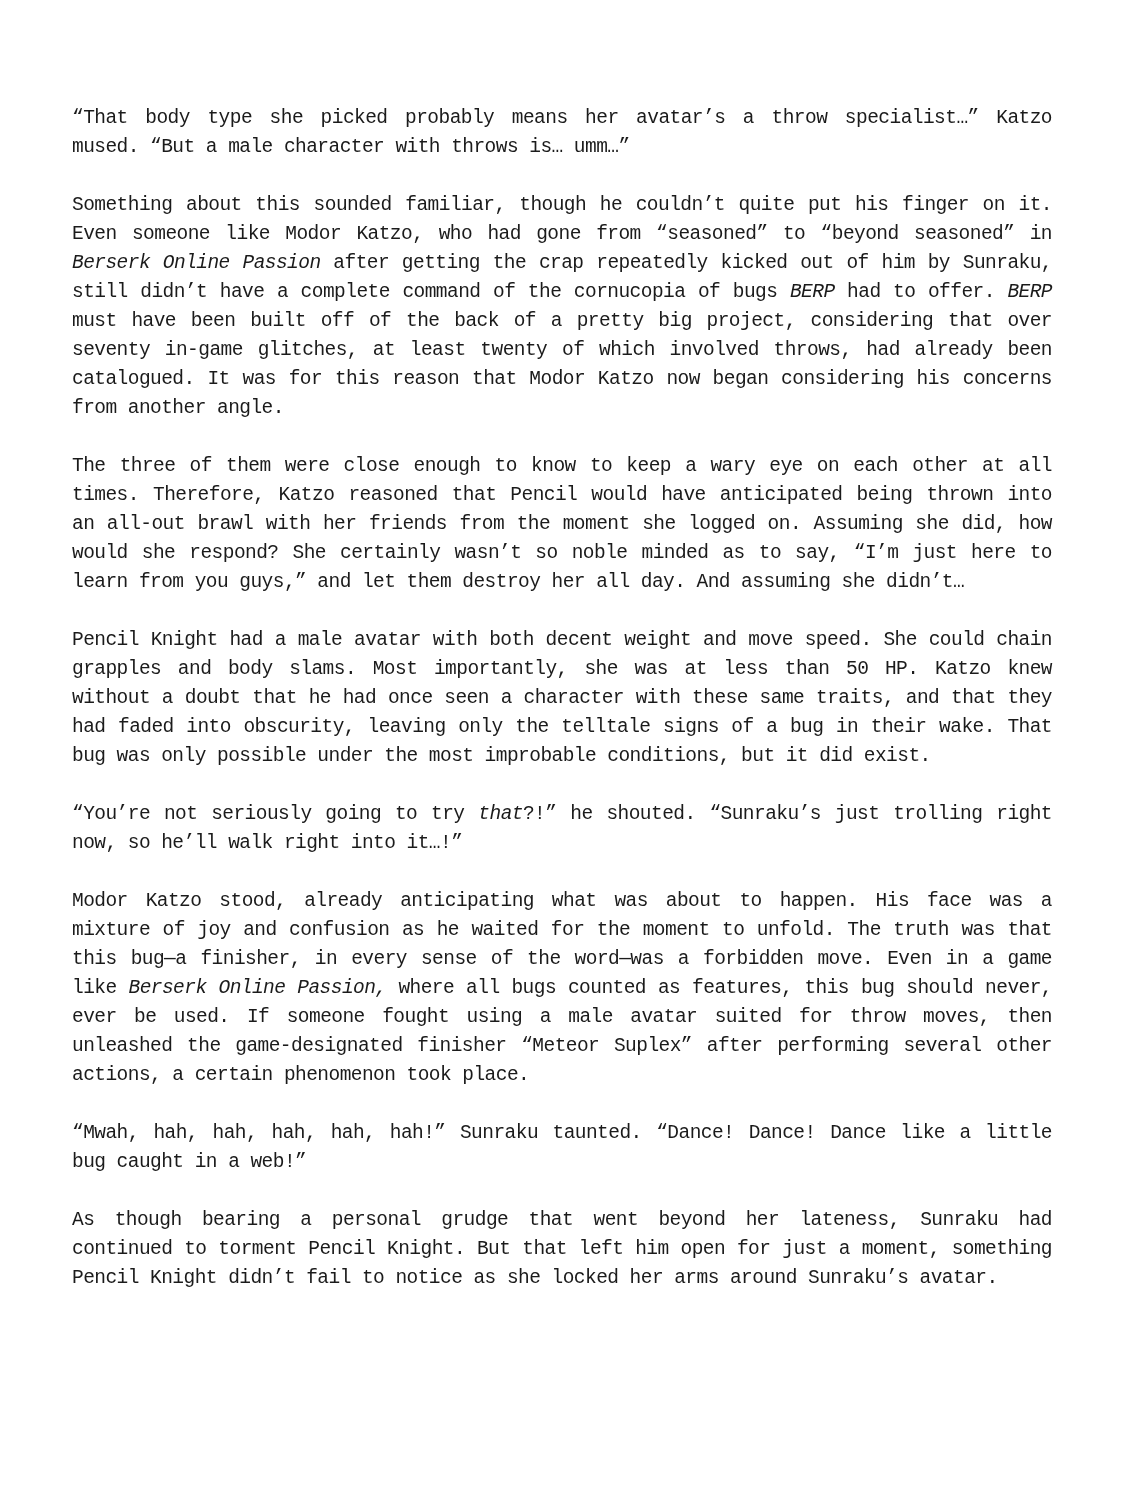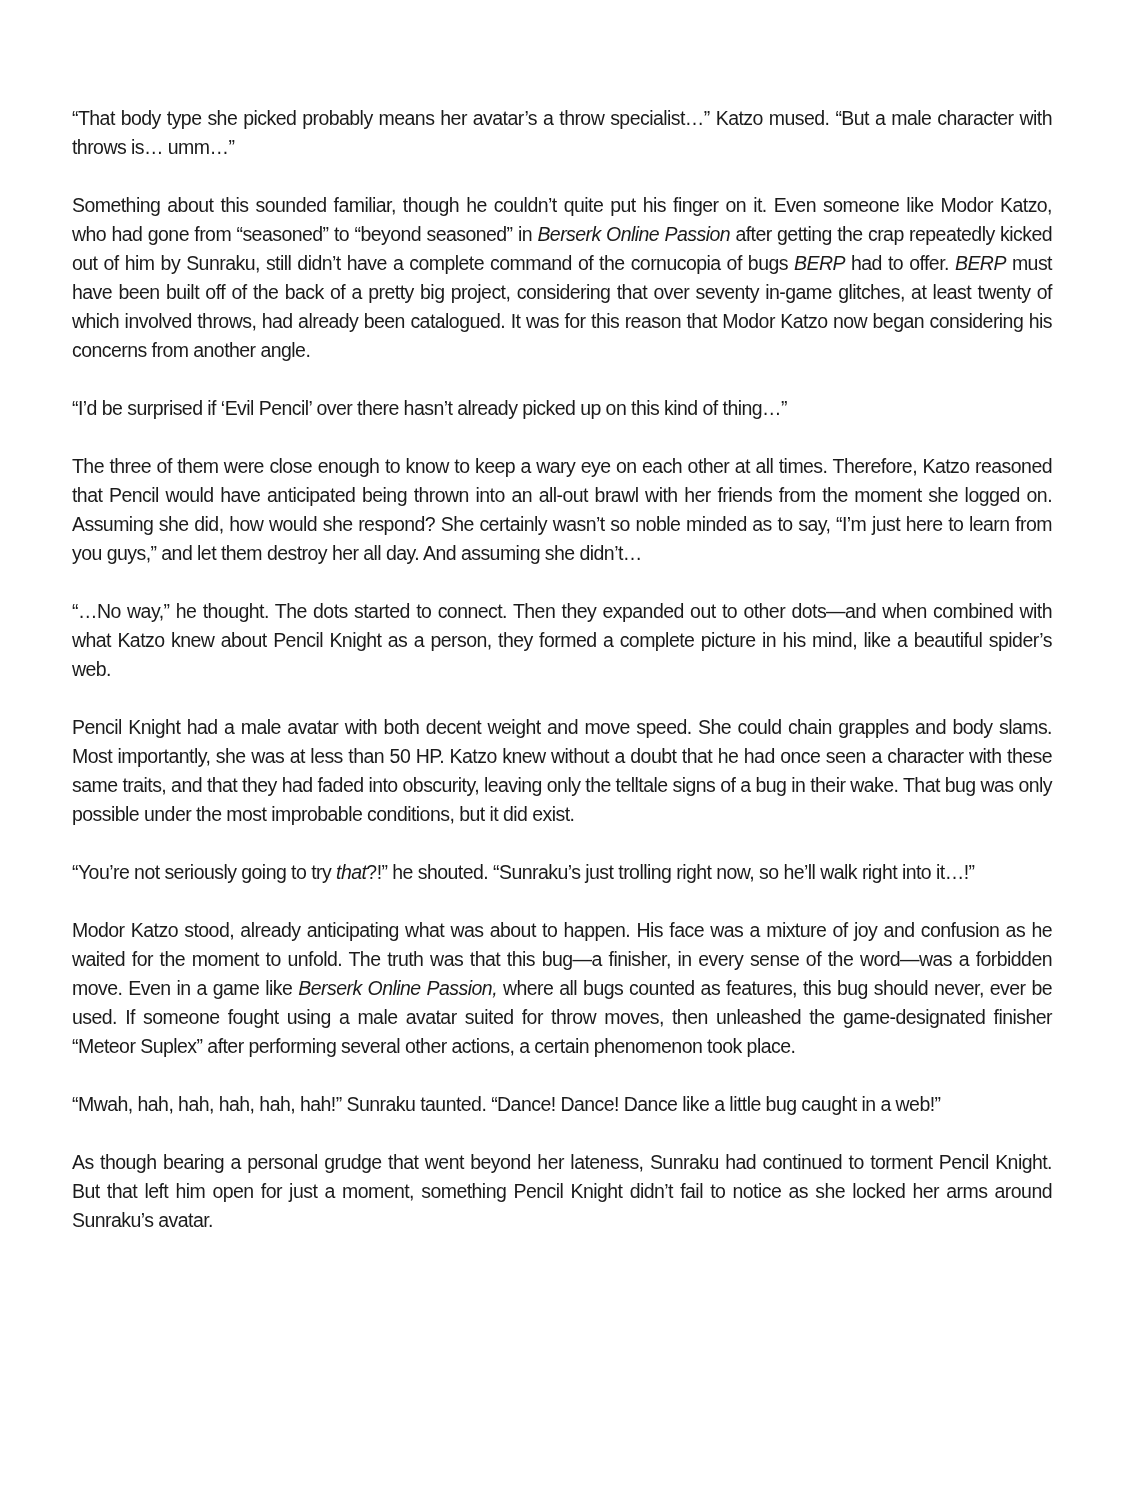--- a/index.html
+++ b/index.html
@@ -11,21 +11,21 @@
     width: 1124px;
     height: 1500px;
     overflow: hidden;
   }
   .page {
     box-sizing: border-box;
     width: 1124px;
     height: 1500px;
     padding: 104px 72px 0 72px;
     background: #ffffff;
-    font-family: Liberation Sans, sans-serif;
+    font-family: Liberation Mono, monospace;
     font-size: 19.5px;
     line-height: 29px;
     letter-spacing: -0.55px;
     color: #1b1b1b;
     font-stretch: condensed;
   }
   .page p {
     margin: 0 0 29px 0;
     text-align: justify;
     text-justify: inter-word;
@@ -34,22 +34,20 @@
     font-style: italic;
   }
 </style>
 </head>
 <body>
 
 <main class="page">
   <section>
       <p><span>“That body type she picked probably means her avatar’s a throw specialist…” Katzo mused. “But a male character with throws is… umm…”</span></p>
       <p><span>Something about this sounded familiar, though he couldn’t quite put his finger on it. Even someone like Modor Katzo, who had gone from “seasoned” to “beyond seasoned” in </span><em>Berserk Online Passion</em><span> after getting the crap repeatedly kicked out of him by Sunraku, still didn’t have a complete command of the cornucopia of bugs </span><em>BERP</em><span> had to offer. </span><em>BERP</em><span> must have been built off of the back of a pretty big project, considering that over seventy in-game glitches, at least twenty of which involved throws, had already been catalogued. It was for this reason that Modor Katzo now began considering his concerns from another angle.</span></p>
-      <p><span>“I’d be surprised if ‘Evil Pencil’ over there hasn’t already picked up on this kind of thing…”</span></p>
       <p><span>The three of them were close enough to know to keep a wary eye on each other at all times. Therefore, Katzo reasoned that Pencil would have anticipated being thrown into an all-out brawl with her friends from the moment she logged on. Assuming she did, how would she respond? She certainly wasn’t so noble minded as to say, “I’m just here to learn from you guys,” and let them destroy her all day. And assuming she didn’t…</span></p>
-      <p><span>“…No way,” he thought. The dots started to connect. Then they expanded out to other dots—and when combined with what Katzo knew about Pencil Knight as a person, they formed a complete picture in his mind, like a beautiful spider’s web.</span></p>
       <p><span>Pencil Knight had a male avatar with both decent weight and move speed. She could chain grapples and body slams. Most importantly, she was at less than 50 HP. Katzo knew without a doubt that he had once seen a character with these same traits, and that they had faded into obscurity, leaving only the telltale signs of a bug in their wake. That bug was only possible under the most improbable conditions, but it did exist.</span></p>
       <p><span>“You’re not seriously going to try </span><em>that</em><span>?!” he shouted. “Sunraku’s just trolling right now, so he’ll walk right into it…!”</span></p>
       <p><span>Modor Katzo stood, already anticipating what was about to happen. His face was a mixture of joy and confusion as he waited for the moment to unfold. The truth was that this bug—a finisher, in every sense of the word—was a forbidden move. Even in a game like </span><em>Berserk Online Passion,</em><span> where all bugs counted as features, this bug should never, ever be used. If someone fought using a male avatar suited for throw moves, then unleashed the game-designated finisher “Meteor Suplex” after performing several other actions, a certain phenomenon took place.</span></p>
       <p><span>“Mwah, hah, hah, hah, hah, hah!” Sunraku taunted. “Dance! Dance! Dance like a little bug caught in a web!”</span></p>
       <p><span>As though bearing a personal grudge that went beyond her lateness, Sunraku had continued to torment Pencil Knight. But that left him open for just a moment, something Pencil Knight didn’t fail to notice as she locked her arms around Sunraku’s avatar.</span></p>
     </section>
 </main>
 
 </body></html>

